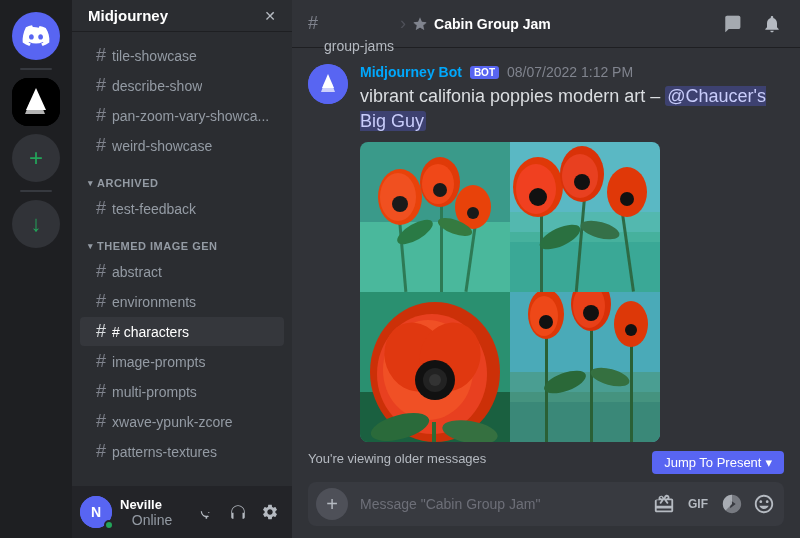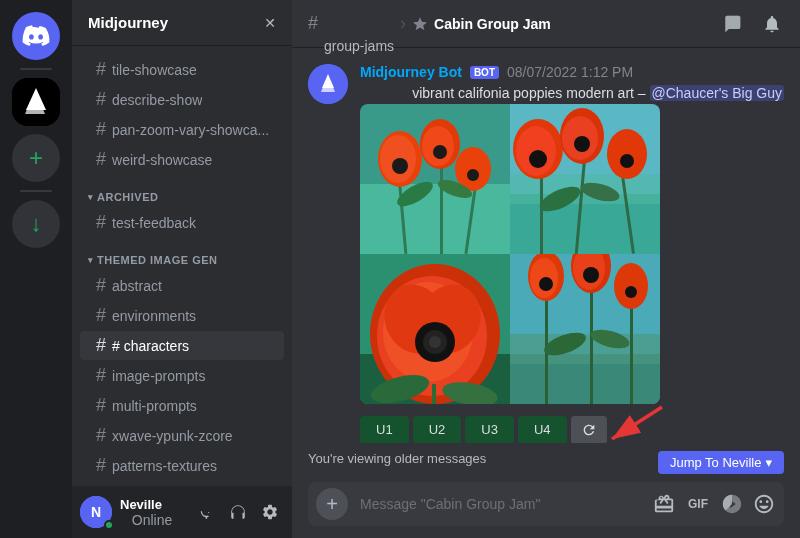--- a/index.html
+++ b/index.html
@@ -75,21 +75,21 @@
     
     .channel-sidebar {
       width: 220px;
       background: #2b2d31;
       display: flex;
       flex-direction: column;
       flex-shrink: 0;
     }
 
     .server-header {
-      height: 46px;
+      height: 32px;
       padding: 0 16px;
       display: flex;
       align-items: center;
       justify-content: space-between;
       border-bottom: 1px solid #1e1f22;
       cursor: pointer;
     }
 
     .server-name {
       font-weight: 600;
@@ -330,23 +330,23 @@
       text-transform: uppercase;
     }
 
     .message-timestamp {
       color: #80848e;
       font-size: 14px;
     }
 
     .message-text {
       color: #dbdee1;
-      font-size: 14px;
+      font-size: 18px;
+      margin-bottom: 8px;
       line-height: 1.4;
-      text-align: right;
     }
 
     .mention {
       color: #c9cdfb;
       background: rgba(88, 101, 242, 0.3);
       border-radius: 3px;
       padding: 0 2px;
     }
 
     
@@ -793,21 +793,21 @@
         
         
       </div>
     </div>
   </div>
 
   <div class="bottom-bar">
     <div class="older-messages-banner">
       <span>You're viewing older messages</span>
       <button class="jump-to-present">
-        <span>Jump To Neville</span>
+        <span>Jump To Present</span>
         <span>▾</span>
       </button>
     </div>
     <div class="message-input-bar">
       <div class="input-plus">+</div>
       <input class="message-input" type="text" placeholder="Message &quot;Cabin Group Jam&quot;" style="">
       <div class="input-icons">
         <div class="input-icon">
           <svg width="22" height="22" viewBox="0 0 24 24" fill="#b5bac1">
               <path d="M20 6h-2.18c.07-.31.18-.62.18-.99C18 3.34 16.66 2 15.01 2c-.99 0-1.93.64-2.54 1.56L12 5.1l-.47-.53C10.93 3.64 9.99 3 9 3 7.34 3 6 4.34 6 6.01c0 .37.08.68.18.99H4c-1.1 0-1.99.9-1.99 2L2 19c0 1.1.9 2 2 2h16c1.1 0 2-.9 2-2V8c0-1.1-.9-2-2-2zm-4.99-2c.55 0 .99.45.99 1.01C16 5.55 15.55 6 15 6h-1.63c.44-.62.98-2 1.64-2zM9 4c.55 0 1.11 1.38 1.54 2H9c-.55 0-1-.45-1-1.01C8 4.45 8.45 4 9 4zm11 15H4v-2h16v2zm0-5H4V8h5.08L7 10.83 8.62 12 11 8.76l1-1.36 1 1.36L15.38 12 17 10.83 14.92 8H20v6z"></path>

